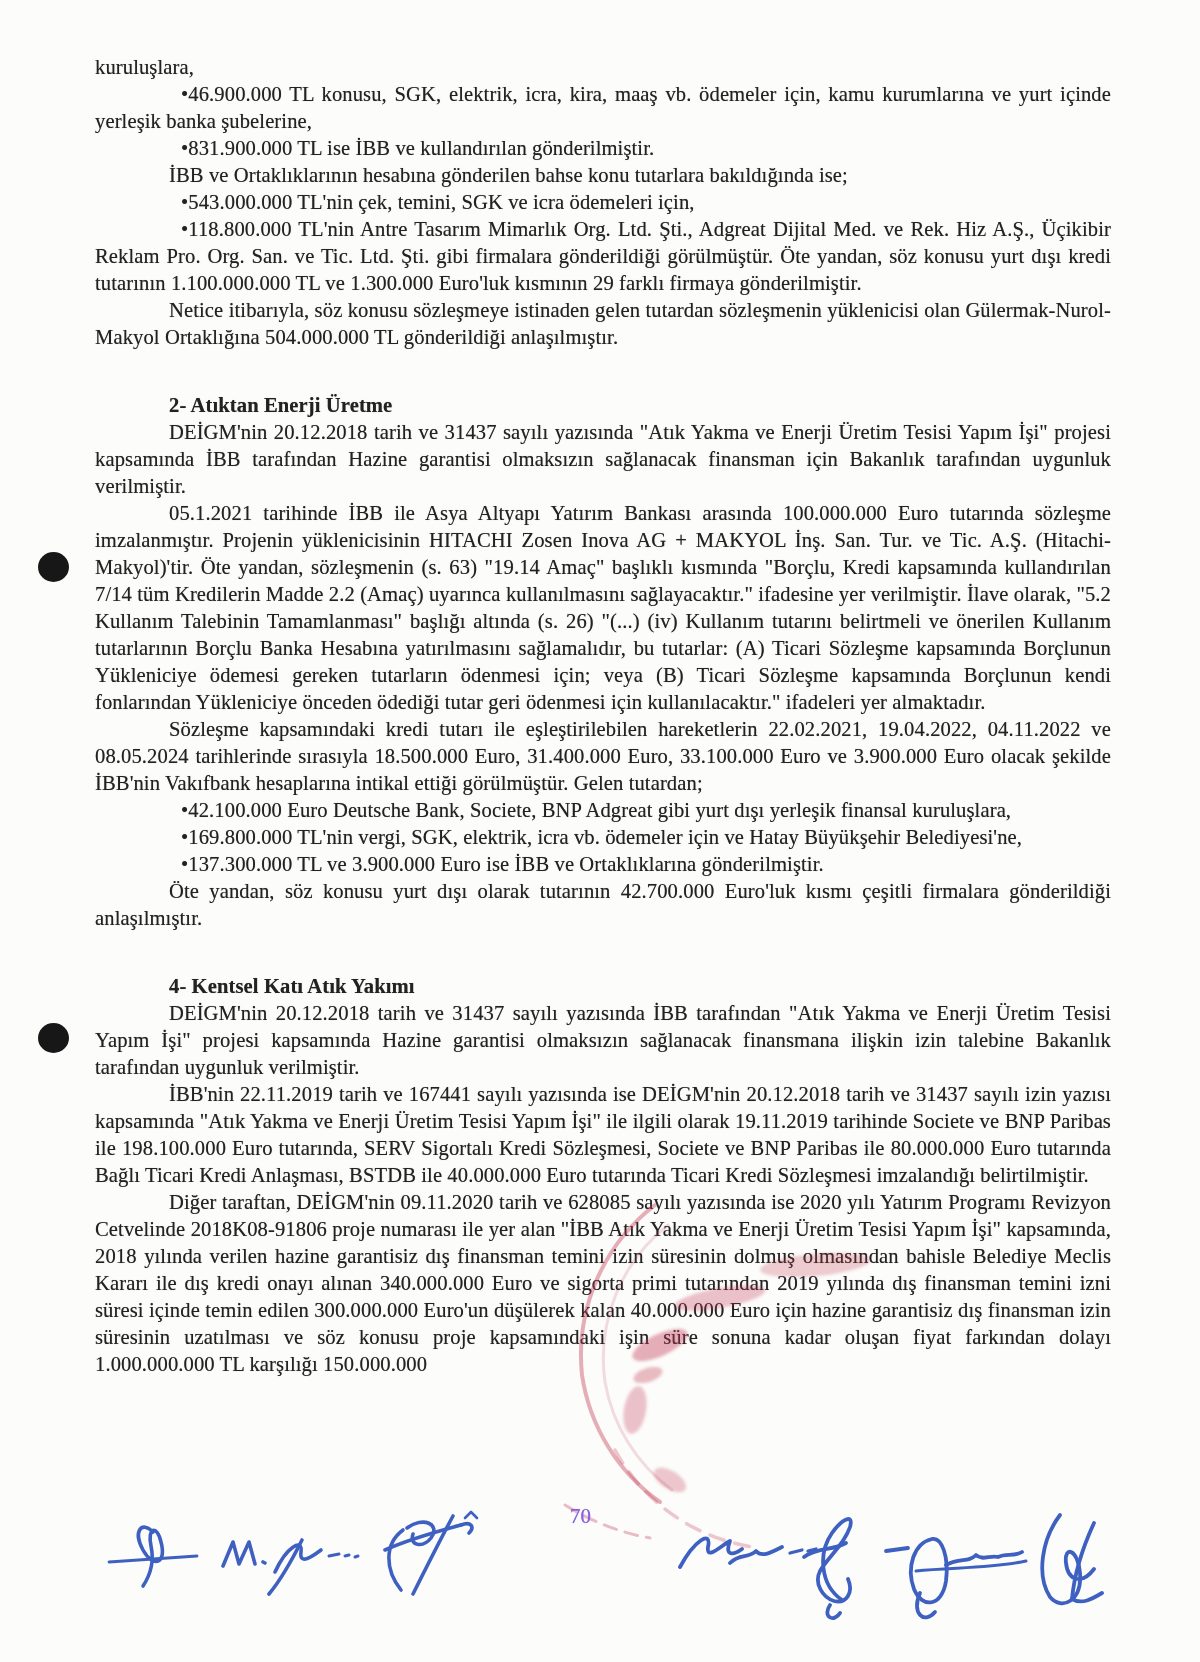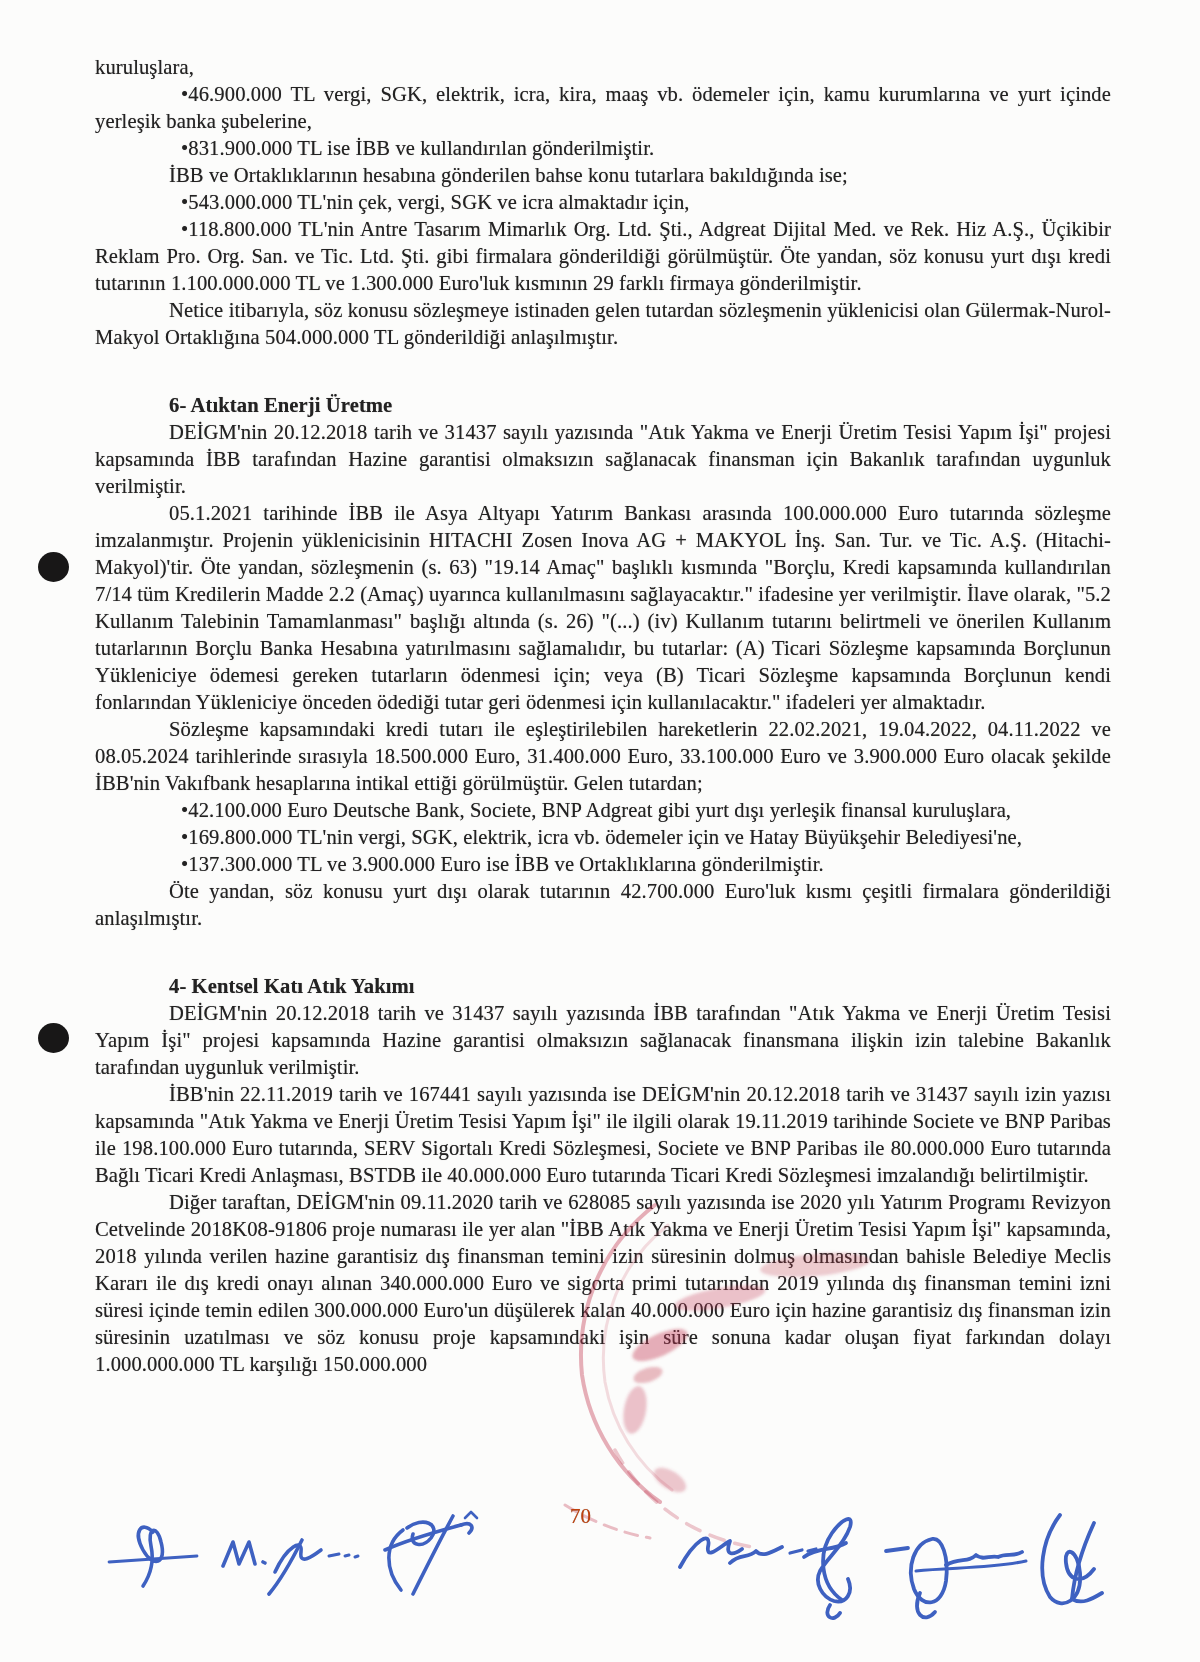--- a/index.html
+++ b/index.html
@@ -22,21 +22,21 @@
     letter-spacing:0.1px;
     text-shadow:0 0 0.7px rgba(40,40,40,0.55);
   }
   .para { margin:0; }
   .para.indent  { text-indent:74px; }
   .para.bullet  { text-indent:86px; }
   .para.heading { font-weight:bold; margin-top:41px; text-indent:74px; }
   .page-number {
     position:absolute;
     left:570px; top:1504px;
-    font-size:21px; color:#c2410c;
+    font-size:21px; color:#8b5cf6;
     text-shadow:0 0 0.7px rgba(40,40,40,0.5);
   }
   .hole {
     position:absolute;
     width:31px; height:30px;
     background:#181717;
     border-radius:50%;
   }
   .hole.h1 { left:38px; top:552px; }
   .hole.h2 { left:38px; top:1023px; }
@@ -45,27 +45,27 @@
   .sig-right { left:670px; top:1505px; }
   .stamp     { left:560px; top:1150px; }
 </style>
 </head>
 <body>
 
 <div class="page">
 
   <div class="content">
     <div class="para plain">kuruluşlara,</div>
-    <div class="para bullet">•46.900.000 TL vergi, SGK, elektrik, icra, kira, maaş vb. ödemeler için, kamu kurumlarına ve yurt içinde yerleşik banka şubelerine,</div>
+    <div class="para bullet">•46.900.000 TL konusu, SGK, elektrik, icra, kira, maaş vb. ödemeler için, kamu kurumlarına ve yurt içinde yerleşik banka şubelerine,</div>
     <div class="para bullet">•831.900.000 TL ise İBB ve kullandırılan gönderilmiştir.</div>
     <div class="para indent">İBB ve Ortaklıklarının hesabına gönderilen bahse konu tutarlara bakıldığında ise;</div>
-    <div class="para bullet">•543.000.000 TL'nin çek, vergi, SGK ve icra almaktadır için,</div>
+    <div class="para bullet">•543.000.000 TL'nin çek, temini, SGK ve icra ödemeleri için,</div>
     <div class="para bullet">•118.800.000 TL'nin Antre Tasarım Mimarlık Org. Ltd. Şti., Adgreat Dijital Med. ve Rek. Hiz A.Ş., Üçikibir Reklam Pro. Org. San. ve Tic. Ltd. Şti. gibi firmalara gönderildiği görülmüştür. Öte yandan, söz konusu yurt dışı kredi tutarının 1.100.000.000 TL ve 1.300.000 Euro'luk kısmının 29 farklı firmaya gönderilmiştir.</div>
     <div class="para indent">Netice itibarıyla, söz konusu sözleşmeye istinaden gelen tutardan sözleşmenin yüklenicisi olan Gülermak-Nurol-Makyol Ortaklığına 504.000.000 TL gönderildiği anlaşılmıştır.</div>
-    <div class="para heading">6- Atıktan Enerji Üretme</div>
+    <div class="para heading">2- Atıktan Enerji Üretme</div>
     <div class="para indent">DEİGM'nin 20.12.2018 tarih ve 31437 sayılı yazısında "Atık Yakma ve Enerji Üretim Tesisi Yapım İşi" projesi kapsamında İBB tarafından Hazine garantisi olmaksızın sağlanacak finansman için Bakanlık tarafından uygunluk verilmiştir.</div>
     <div class="para indent">05.1.2021 tarihinde İBB ile Asya Altyapı Yatırım Bankası arasında 100.000.000 Euro tutarında sözleşme imzalanmıştır. Projenin yüklenicisinin HITACHI Zosen Inova AG + MAKYOL İnş. San. Tur. ve Tic. A.Ş. (Hitachi-Makyol)'tir. Öte yandan, sözleşmenin (s. 63) "19.14 Amaç" başlıklı kısmında "Borçlu, Kredi kapsamında kullandırılan 7/14 tüm Kredilerin Madde 2.2 (Amaç) uyarınca kullanılmasını sağlayacaktır." ifadesine yer verilmiştir. İlave olarak, "5.2 Kullanım Talebinin Tamamlanması" başlığı altında (s. 26) "(...) (iv) Kullanım tutarını belirtmeli ve önerilen Kullanım tutarlarının Borçlu Banka Hesabına yatırılmasını sağlamalıdır, bu tutarlar: (A) Ticari Sözleşme kapsamında Borçlunun Yükleniciye ödemesi gereken tutarların ödenmesi için; veya (B) Ticari Sözleşme kapsamında Borçlunun kendi fonlarından Yükleniciye önceden ödediği tutar geri ödenmesi için kullanılacaktır." ifadeleri yer almaktadır.</div>
     <div class="para indent">Sözleşme kapsamındaki kredi tutarı ile eşleştirilebilen hareketlerin 22.02.2021, 19.04.2022, 04.11.2022 ve 08.05.2024 tarihlerinde sırasıyla 18.500.000 Euro, 31.400.000 Euro, 33.100.000 Euro ve 3.900.000 Euro olacak şekilde İBB'nin Vakıfbank hesaplarına intikal ettiği görülmüştür. Gelen tutardan;</div>
     <div class="para bullet">•42.100.000 Euro Deutsche Bank, Societe, BNP Adgreat gibi yurt dışı yerleşik finansal kuruluşlara,</div>
     <div class="para bullet">•169.800.000 TL'nin vergi, SGK, elektrik, icra vb. ödemeler için ve Hatay Büyükşehir Belediyesi'ne,</div>
     <div class="para bullet">•137.300.000 TL ve 3.900.000 Euro ise İBB ve Ortaklıklarına gönderilmiştir.</div>
     <div class="para indent">Öte yandan, söz konusu yurt dışı olarak tutarının 42.700.000 Euro'luk kısmı çeşitli firmalara gönderildiği anlaşılmıştır.</div>
     <div class="para heading">4- Kentsel Katı Atık Yakımı</div>
     <div class="para indent">DEİGM'nin 20.12.2018 tarih ve 31437 sayılı yazısında İBB tarafından "Atık Yakma ve Enerji Üretim Tesisi Yapım İşi" projesi kapsamında Hazine garantisi olmaksızın sağlanacak finansmana ilişkin izin talebine Bakanlık tarafından uygunluk verilmiştir.</div>
     <div class="para indent">İBB'nin 22.11.2019 tarih ve 167441 sayılı yazısında ise DEİGM'nin 20.12.2018 tarih ve 31437 sayılı izin yazısı kapsamında "Atık Yakma ve Enerji Üretim Tesisi Yapım İşi" ile ilgili olarak 19.11.2019 tarihinde Societe ve BNP Paribas ile 198.100.000 Euro tutarında, SERV Sigortalı Kredi Sözleşmesi, Societe ve BNP Paribas ile 80.000.000 Euro tutarında Bağlı Ticari Kredi Anlaşması, BSTDB ile 40.000.000 Euro tutarında Ticari Kredi Sözleşmesi imzalandığı belirtilmiştir.</div>

